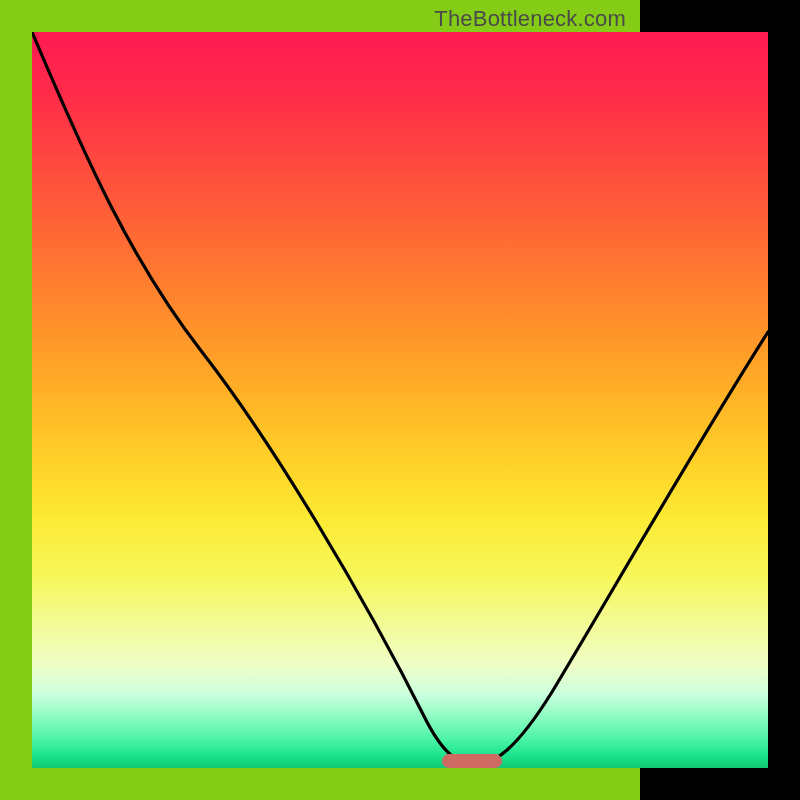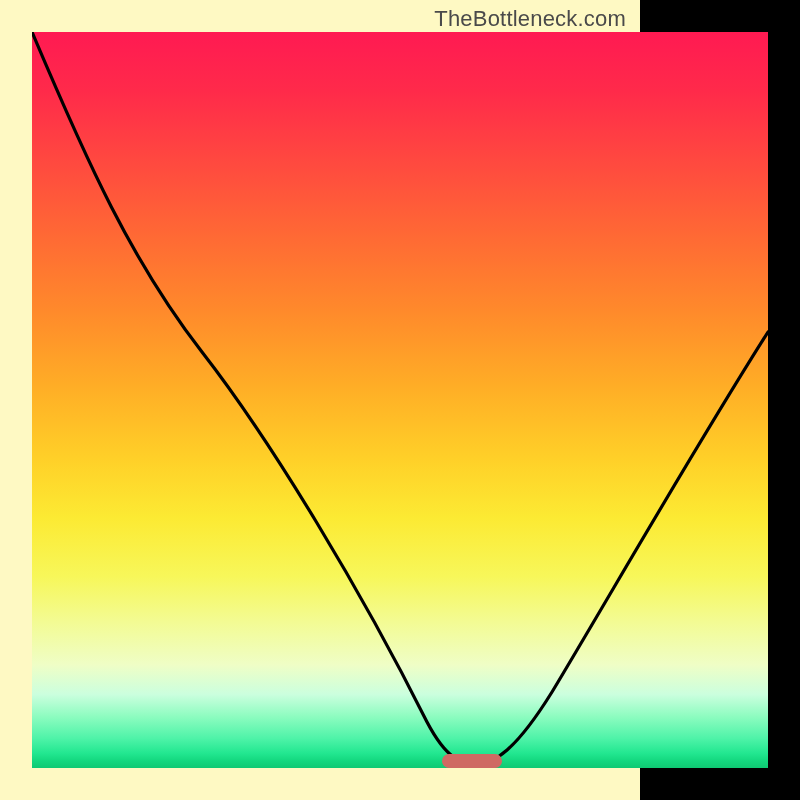--- a/index.html
+++ b/index.html
@@ -8,21 +8,21 @@
     width: 800px;
     height: 800px;
     background: #000;
     overflow: hidden;
     font-family: Arial, Helvetica, sans-serif;
   }
   .frame {
     position: relative;
     width: 640px;
     height: 800px;
-    background: #fef9c3;
+    background: #84cc16;
   }
   .watermark {
     position: absolute;
     top: 6px;
     right: 14px;
     color: #4a4a4a;
     font-size: 22px;
     font-weight: 500;
     letter-spacing: 0.2px;
     user-select: none;

